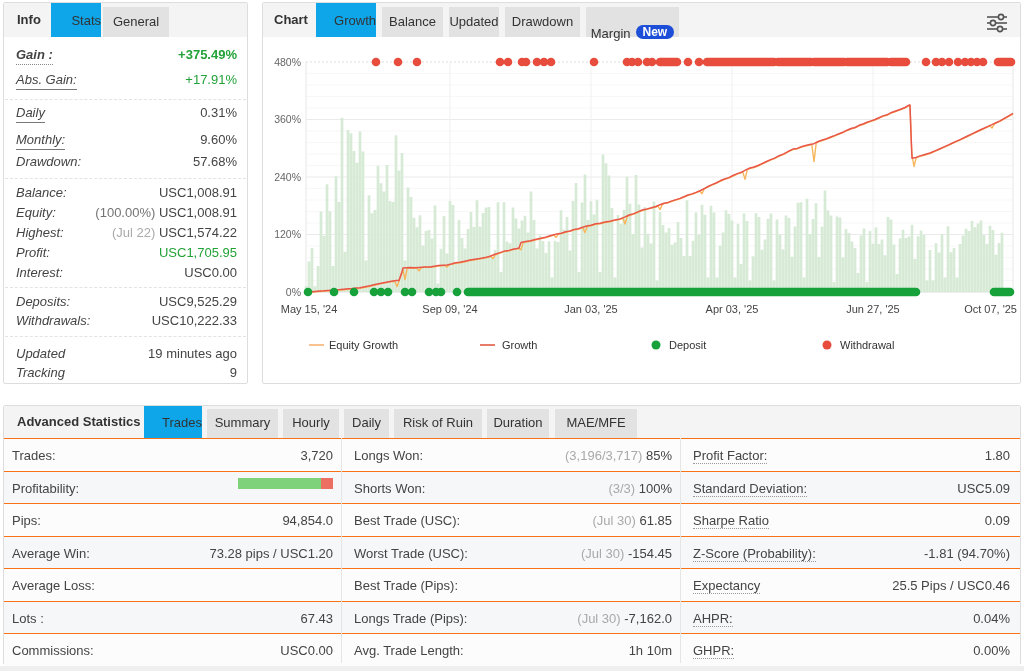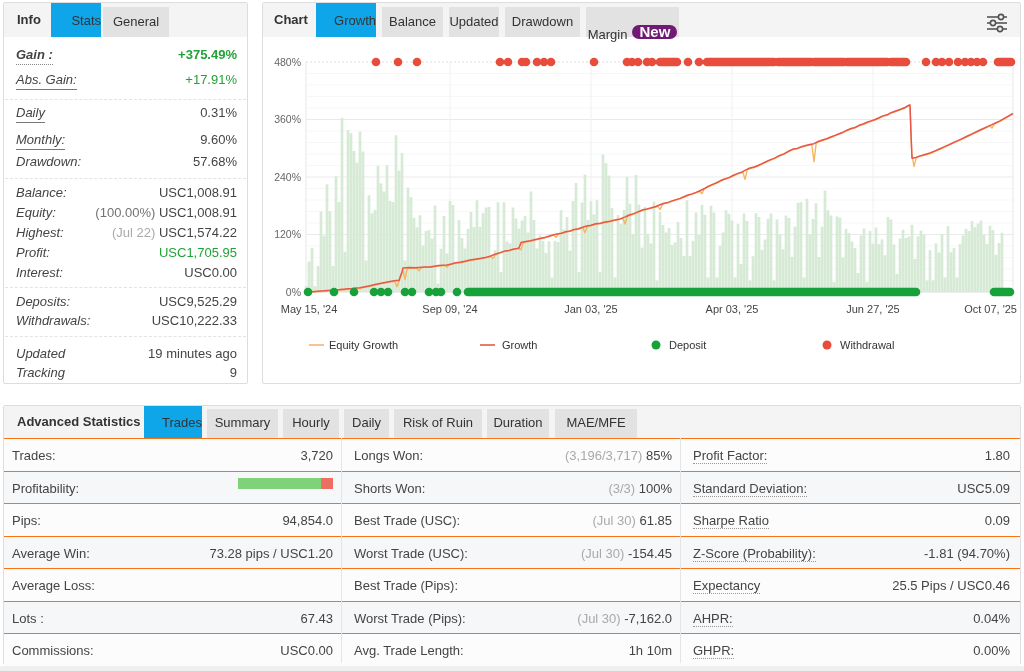--- a/index.html
+++ b/index.html
@@ -7,21 +7,21 @@
 #pchart { left:262px; top:2px; width:759px; height:382px; }
 #pbot   { left:3px; top:405px; width:1018px; height:260px; }
 #pbot .tbar { height:32px; }
 #pbot .tlbl { height:32px; line-height:32px; }
 #pbot .tab { top:3px; height:29px; line-height:28px; }
 #pbot .tab.act { top:0; height:32px; line-height:33px; }
 .tbar { position:absolute; left:0; top:0; right:0; height:34px; background:#f4f4f4; }
 .tlbl { position:absolute; top:0; height:34px; line-height:34px; font-size:13px; font-weight:bold; color:#333; white-space:nowrap; }
 .tab  { position:absolute; top:4px; height:30px; line-height:29px; font-size:13px; color:#333; background:#e2e2e2; text-align:center; white-space:nowrap; }
 .tab.act { top:0; height:34px; line-height:36px; background:#0ea5e9;text-align:right; }
-.new { display:inline-block; background:#701a75; color:#fff; font-size:15px; font-weight:bold; border-radius:8px; padding:0 7px; margin-left:5px; vertical-align:1.5px; line-height:14px; height:14px;margin-top:18px; }
+.new { display:inline-block; background:#1d4ed8; color:#fff; font-size:12px; font-weight:bold; border-radius:8px; padding:0 7px; margin-left:5px; vertical-align:1.5px; line-height:14px; height:14px;margin-top:18px; }
 .slicon { position:absolute; right:12px; top:10px; }
 .lr { position:absolute; left:0; width:100%; height:18px; line-height:18px; font-size:13px; color:#444; }
 .ll { position:absolute; left:12px;font-style:italic; }
 .lv { position:absolute; right:10px; text-align:right; }
 .u-dot { border-bottom:1px dotted #888; }
 .u-sol { border-bottom:1px solid #777; }
 .u-dot2 { border-bottom:1px dotted #999; }
 .lsep { position:absolute; left:1px; right:1px; border-top:1px dashed #e3e3e3; }
 #chartsvg { position:absolute; left:0; top:0; }
 .brow { position:absolute; left:0; width:1016px; height:32.57px; border-top:1px solid #f97316; }
@@ -269,21 +269,21 @@
     </div>
     <div class="brow" style="top:162.3px;background:#fcfcfd">
       <span class="bl" style="left:8px">Average Loss:</span>
       <span class="bl" style="left:350px">Best Trade (Pips):</span>
       <span class="bl u-dot2" style="left:689px">Expectancy</span>
       <span class="bv" style="left:689px;width:317px">25.5 Pips / USC0.46</span>
     </div>
     <div class="brow" style="top:194.8px;background:#f6f7f8">
       <span class="bl" style="left:8px">Lots :</span>
       <span class="bv" style="left:8px;width:321px">67.43</span>
-      <span class="bl" style="left:350px">Worst Trade (Pips):</span>
+      <span class="bl" style="left:350px">Longs Trade (Pips):</span>
       <span class="bv" style="left:350px;width:318px"><span style="color:#a9a9a9">(Jul 30)</span> -7,162.0</span>
       <span class="bl u-dot2" style="left:689px">AHPR:</span>
       <span class="bv" style="left:689px;width:317px">0.04%</span>
     </div>
     <div class="brow" style="top:227.4px;background:#fcfcfd">
       <span class="bl" style="left:8px">Commissions:</span>
       <span class="bv" style="left:8px;width:321px">USC0.00</span>
       <span class="bl" style="left:350px">Avg. Trade Length:</span>
       <span class="bv" style="left:350px;width:318px">1h 10m</span>
       <span class="bl u-dot2" style="left:689px">GHPR:</span>

